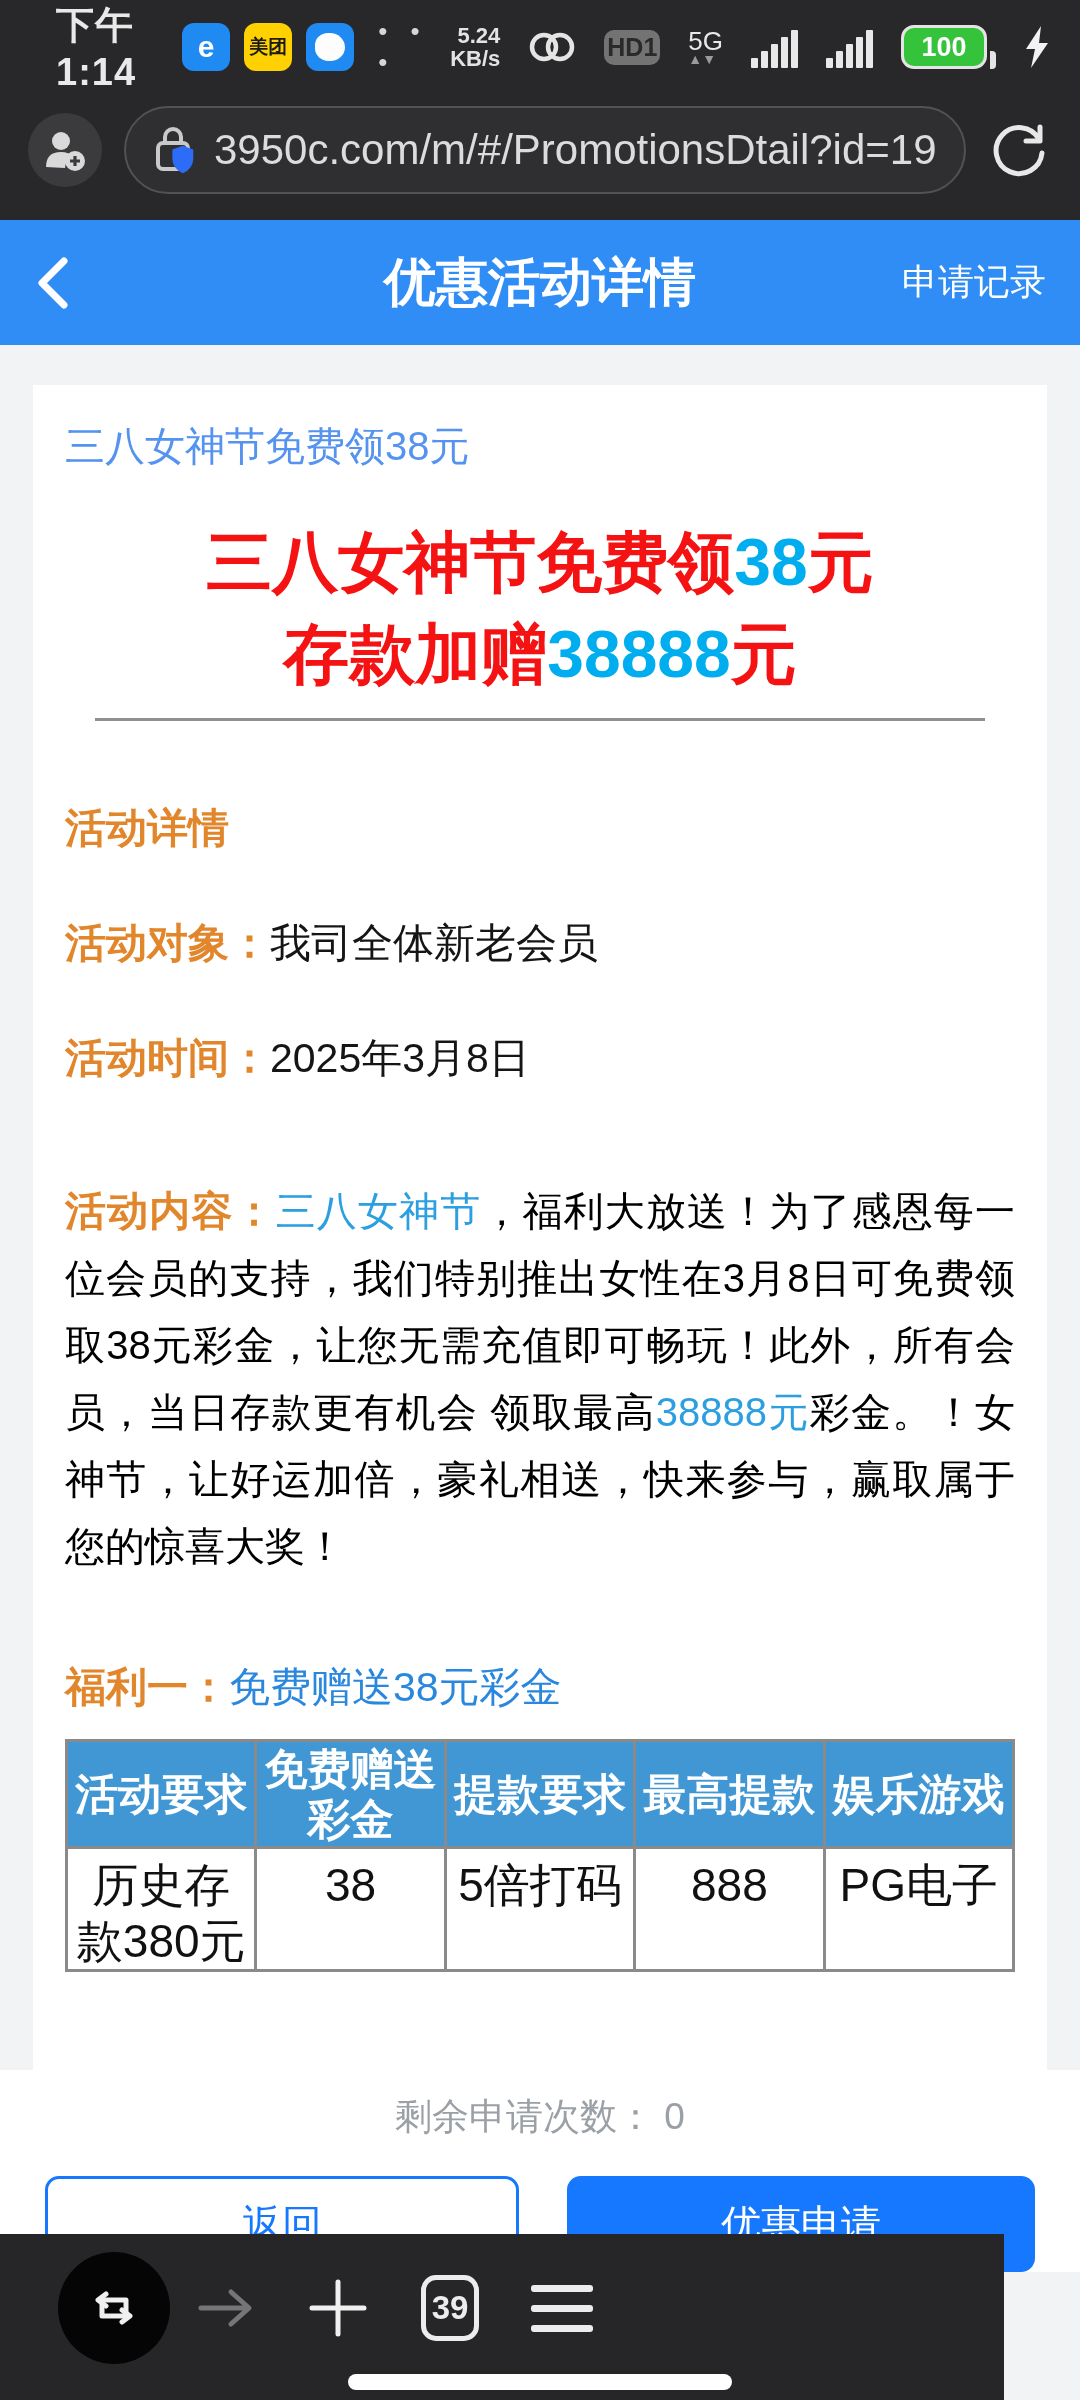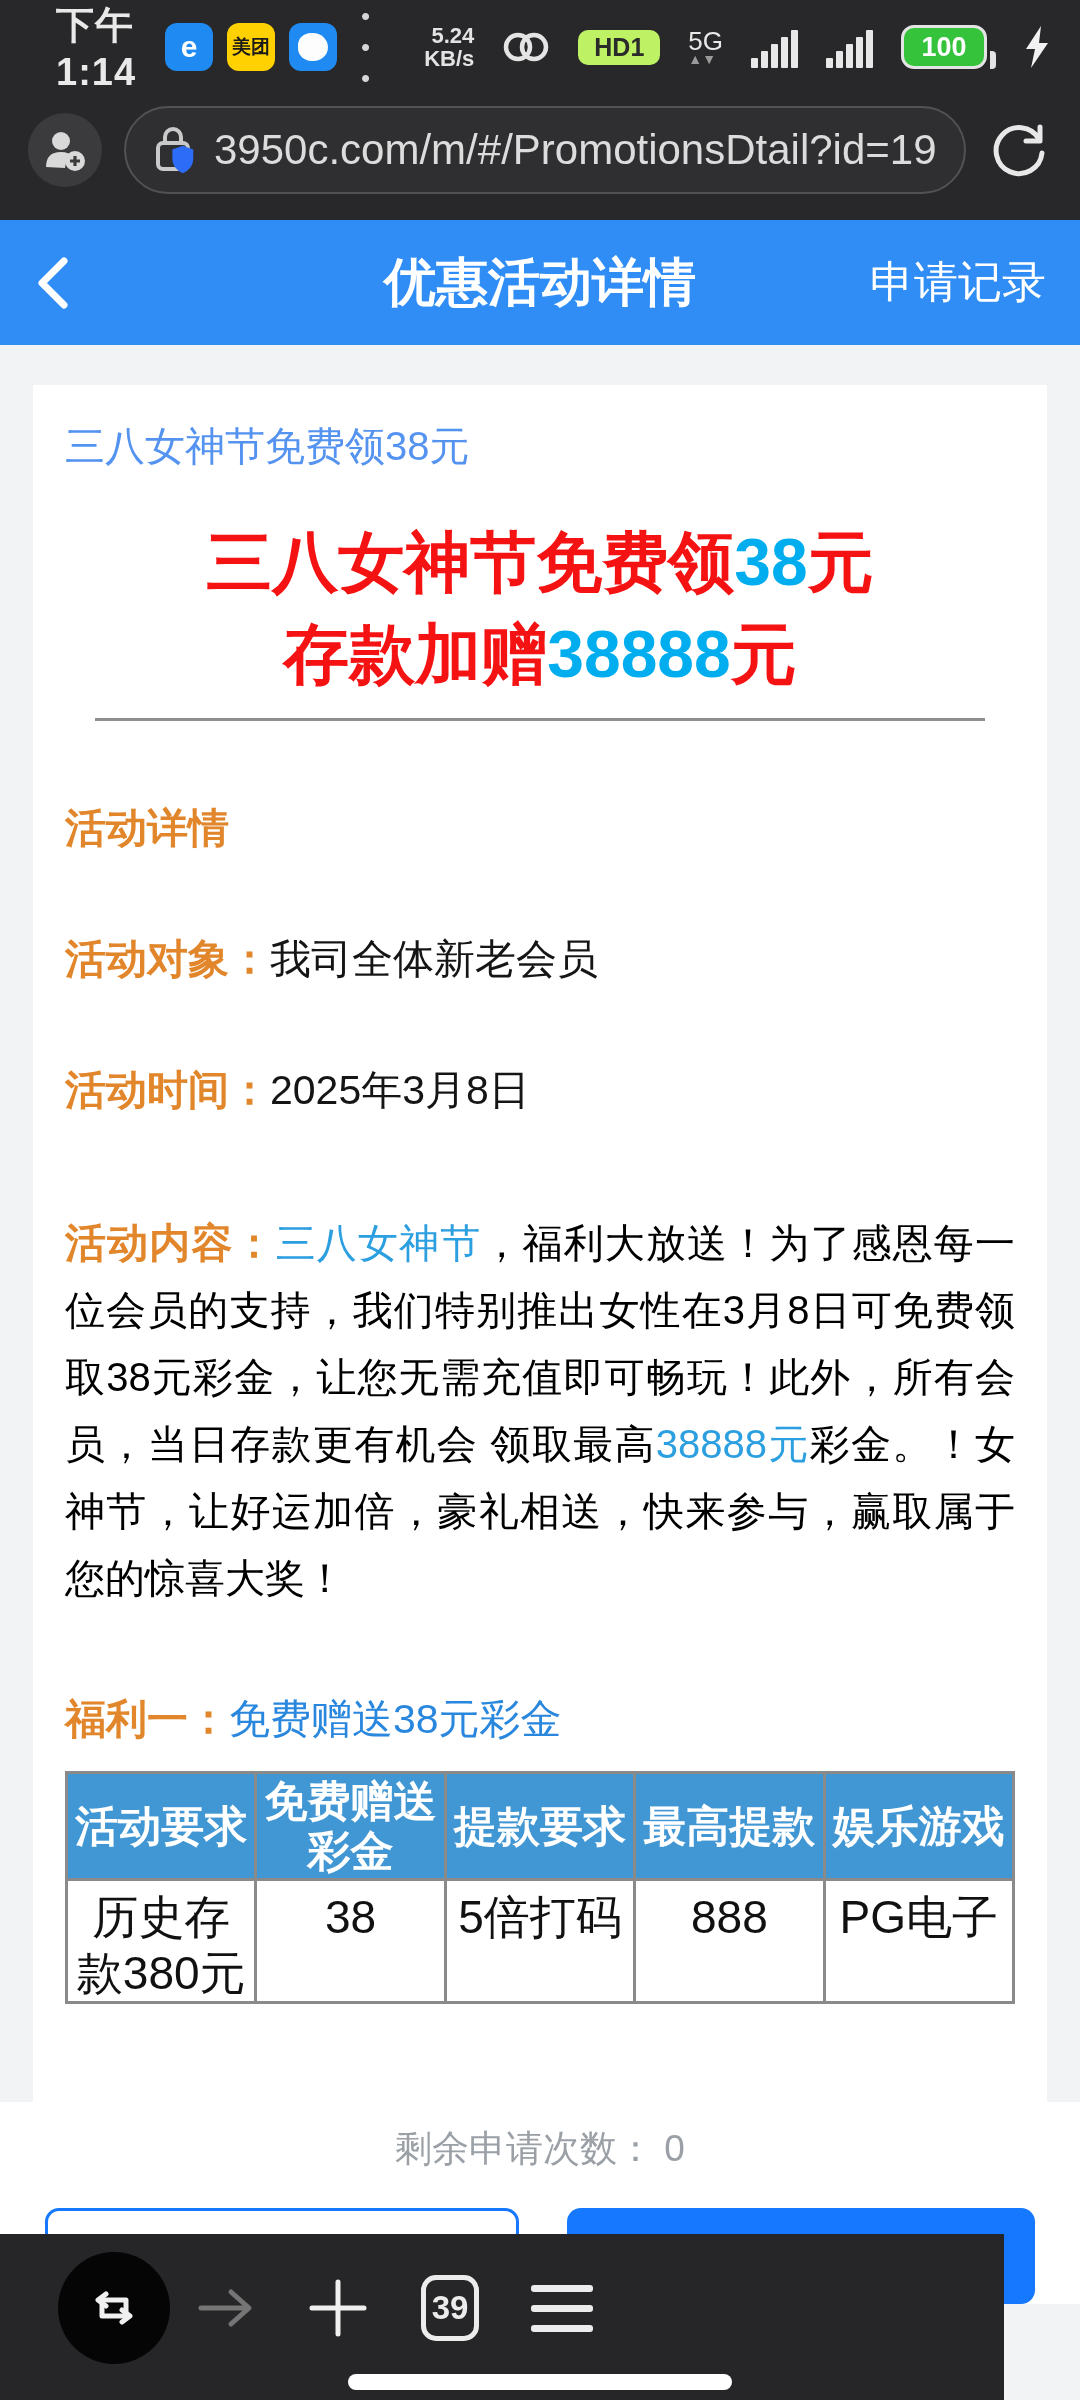--- a/index.html
+++ b/index.html
@@ -18,22 +18,22 @@
     padding:14px 30px 0 56px;color:#e9e9e9;gap:14px;}
   .sb-time{font-size:38px;font-weight:700;letter-spacing:1px;}
   .appicon{width:48px;height:48px;border-radius:12px;display:flex;align-items:center;
     justify-content:center;font-weight:700;flex:0 0 auto;}
   .appicon.blue{background:#1f8bf2;color:#fff;font-size:30px;}
   .appicon.yellow{background:#ffd100;color:#1a1a1a;font-size:19px;}
   .appicon .blob{width:30px;height:28px;background:#fdfdfd;border-radius:46% 54% 52% 48%;}
   .sb-dots{font-size:26px;color:#d6d6d6;letter-spacing:8px;margin-left:10px;}
   .sb-right{margin-left:auto;display:flex;align-items:center;gap:28px;}
   .sb-speed{font-size:22px;font-weight:700;line-height:23px;text-align:right;color:#e3e3e3;}
-  .hd-badge{background:#bef264;color:#2a2a2a;font-size:25px;font-weight:800;
-    border-radius:10px;padding:3px 16px;}
+  .hd-badge{background:#737373;color:#2a2a2a;font-size:25px;font-weight:800;
+    border-radius:10px;padding:3px 3px;}
   .sig-group{display:flex;align-items:flex-end;gap:3px;height:42px;}
   .sig-group i{display:block;width:7px;background:#e8e8e8;border-radius:1px;}
   .net-label{font-size:26px;color:#e8e8e8;line-height:24px;}
   .net-arrows{font-size:14px;color:#9a9a9a;line-height:12px;}
   .battery{display:flex;align-items:flex-end;}
   .batt-body{width:86px;height:44px;border:3px solid #e4e4e4;border-radius:13px;
     background:#35c33b;display:flex;align-items:center;justify-content:center;
     color:#fff;font-size:27px;font-weight:700;}
   .batt-nub{width:6px;height:18px;background:#e4e4e4;border-radius:0 4px 4px 0;margin-left:3px;}
   
@@ -43,30 +43,30 @@
     display:flex;align-items:center;justify-content:center;flex:0 0 auto;}
   .url-pill{flex:1;height:88px;border-radius:44px;background:#2f2f31;
     border:2px solid #525254;display:flex;align-items:center;gap:14px;
     padding:0 26px;overflow:hidden;}
   .url-text{color:#dcdcdc;font-size:42px;white-space:nowrap;overflow:hidden;}
   .reload-btn{width:64px;height:64px;display:flex;align-items:center;justify-content:center;flex:0 0 auto;}
   
   .appheader{height:125px;background:var(--header-blue);display:flex;align-items:center;
     padding:0 34px;position:relative;color:#fff;justify-content:center;}
   .hdr-title{position:absolute;left:0;right:0;text-align:center;font-size:52px;font-weight:700;}
-  .hdr-action{margin-left:auto;font-size:44px;z-index:1;}
+  .hdr-action{margin-left:auto;font-size:36px;z-index:1;}
   
   .page{height:2079px;background:#f2f3f5;overflow:hidden;}
   .card{margin:40px 33px 0;background:#fff;padding:22px 32px 98px;}
   .page-link{color:var(--link-blue);font-size:40px;margin-top:12px;}
   .hero{margin-top:42px;text-align:center;font-size:66px;font-weight:700;line-height:92px;}
   .divider{border:none;border-top:3px solid #8f8f8f;margin:18px 30px 0;}
   .sec-label{color:var(--label-orange);font-weight:700;font-size:41px;}
   .section-title{margin-top:80px;font-size:41px;}
-  .kv{margin-top:76px;font-size:41px;}
+  .kv{margin-top:60px;font-size:41px;}
   .kv .val{color:#151515;font-weight:400;}
   .paragraph{margin-top:92px;font-size:40px;line-height:67px;text-align:justify;}
   .seg-black{color:#000000;} .seg-blue{color:var(--text-blue);}
   .seg-red{color:var(--promo-red);} .seg-cyan{color:var(--promo-cyan);}
   .benefit{margin-top:80px;font-size:41px;}
   .benefit .val{color:#2A87DE;font-weight:500;}
   table.promo{border-collapse:collapse;width:100%;margin-top:24px;table-layout:fixed;
     border:3px solid #7c7c7c;}
   table.promo th{background:var(--table-header-blue);color:#fff;font-weight:700;
     font-size:43px;border:3px solid #8a8a8a;height:100px;vertical-align:middle;

